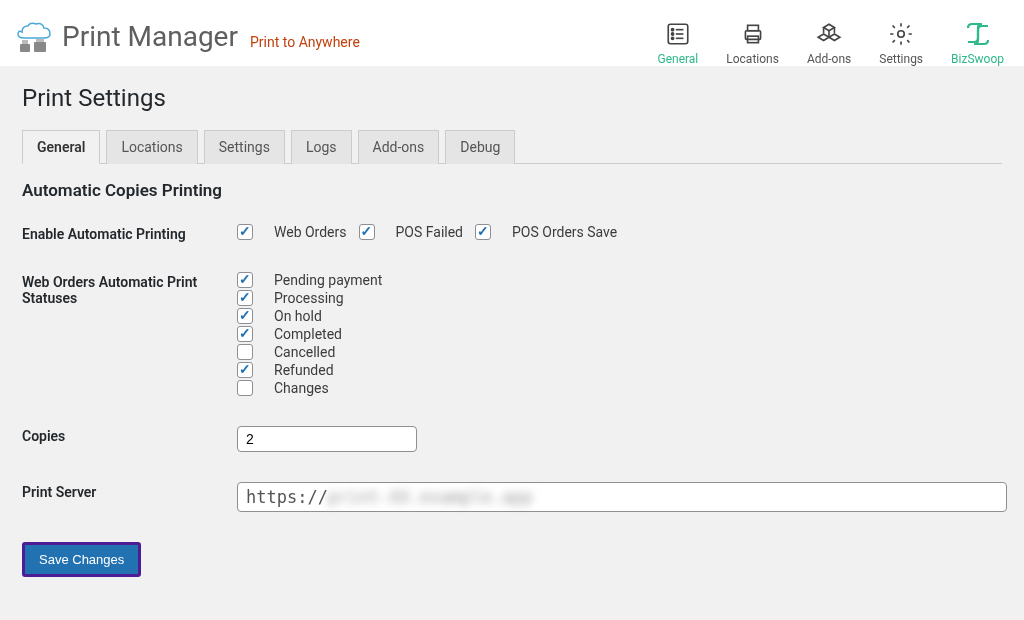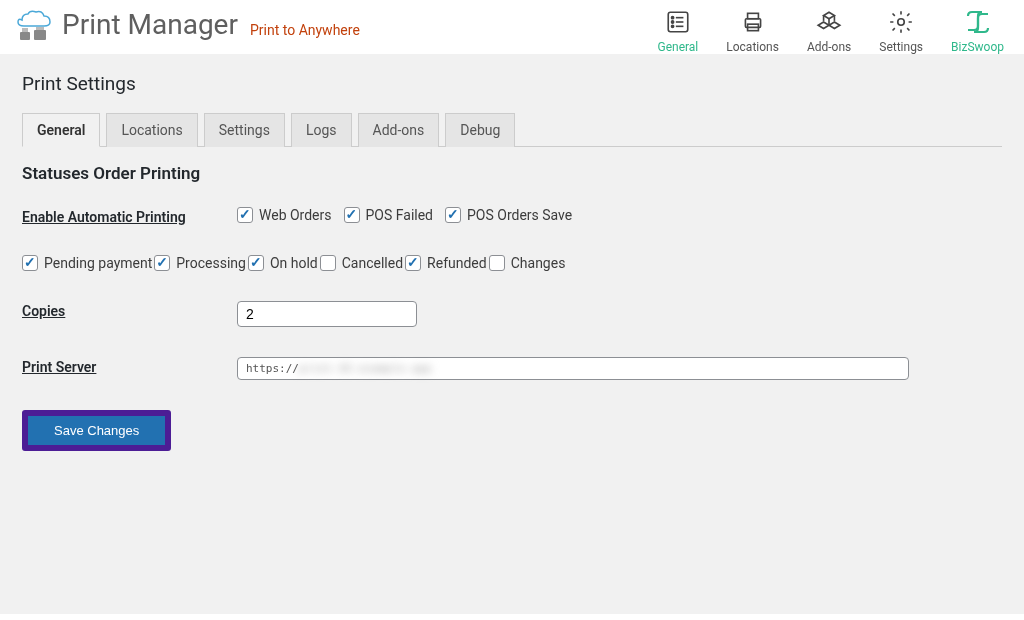--- a/index.html
+++ b/index.html
@@ -1,65 +1,65 @@
 <!DOCTYPE html>
 <html><head>
 <meta charset="utf-8">
 <style>
   * { box-sizing: border-box; margin: 0; padding: 0; }
   body { font-family: -apple-system, BlinkMacSystemFont, "Segoe UI", Roboto, sans-serif; font-size: 14px; color: #3c3c3c; background: #fff; }
   
   
-  .header { display: flex; justify-content: space-between; align-items: flex-start; padding: 8px 20px 0 12px; background: #fff; }
+  .header { display: flex; justify-content: space-between; align-items: flex-start; padding: 8px 20px 0 12px; background: #fff; margin-top: 12px; }
   .brand { display: flex; align-items: flex-start; gap: 10px; }
   .brand-icon { width: 40px; height: 40px; position: relative; }
   .brand-title-wrap { display: flex; align-items: flex-end; gap: 12px; }
   .brand-title { font-size: 28px; font-weight: 400; color: #5f5f5f; }
   .brand-subtitle { font-size: 14px; color: #c2410c; padding-bottom: 3px; }
   
   .topnav { display: flex; gap: 28px; }
   .topnav-item { display: flex; flex-direction: column; align-items: center; gap: 4px; cursor: pointer; color: #4a4a4a; font-size: 12px; }
   .topnav-item.active { color: #2fb88b; }
   .topnav-item.active .topnav-label { color: #2fb88b; }
   .topnav-item.biz .topnav-label { color: #2fb88b; }
   .topnav-icon { width: 28px; height: 28px; display: flex; align-items: center; justify-content: center; }
   .topnav-label { font-size: 12px; color: #555; }
   
   
   .main { background: #f1f1f1; padding: 18px 22px 40px 22px; min-height: 560px; }
-  .page-title { font-size: 19px; font-weight: 400; color: #23282d; margin-bottom: 18px; }
+  .page-title { font-size: 24px; font-weight: 400; color: #23282d; margin-bottom: 18px; }
   
   
   .tabs { display: flex; gap: 6px; border-bottom: 1px solid #ccc; margin-bottom: 16px; }
   .tab { padding: 8px 14px; background: #e5e5e5; border: 1px solid #ccc; border-bottom: none; color: #555; cursor: pointer; font-size: 14px; margin-bottom: -1px; }
   .tab.active { background: #f1f1f1; border-bottom: 1px solid #f1f1f1; color: #333; font-weight: 600; }
   
   .section-title { font-size: 17px; font-weight: 600; color: #23282d; margin: 8px 0 24px 0; }
   
   
   .form-row { display: flex; align-items: flex-start; margin-bottom: 30px; }
-  .form-label { width: 215px; flex-shrink: 0; font-weight: 600; color: #23282d; padding-top: 2px; font-size: 14px; text-decoration: underline; }
+  .form-label { width: 215px; flex-shrink: 0; font-weight: 600; color: #23282d; padding-top: 2px; font-size: 14px; }
   .form-field { flex: 1; }
   
   .cb-inline { display: flex; gap: 4px; flex-wrap: wrap; }
-  .cb-item { display: flex; align-items: center; gap: 6px; margin-right: 8px; }
+  .cb-item { display: flex; align-items: center; gap: 21px; margin-right: 8px; }
   .cb-item label { color: #3c3c3c; font-size: 14px; }
   
-  .cb-stack { display: flex; gap: 2px; }
+  .cb-stack { display: flex; flex-direction: column; gap: 2px; }
   .cb-stack .cb-item { margin-right: 0; }
   
   input[type="checkbox"] { width: 16px; height: 16px; border: 1px solid #8c8f94; border-radius: 3px; appearance: none; background: #fff; cursor: pointer; position: relative; }
   input[type="checkbox"]:checked::after { content: "✓"; position: absolute; top: -2px; left: 1px; color: #2271b1; font-size: 14px; font-weight: bold; }
   
   .text-input { border: 1px solid #8c8f94; border-radius: 4px; padding: 4px 8px; font-size: 14px; background: #fff; }
   .copies-input { width: 180px; }
-  .server-input { width: 672px; font-family: Menlo, Consolas, monospace; font-size: 11px; color: #555; }
+  .server-input { width: 770px; font-family: Menlo, Consolas, monospace; font-size: 17px; color: #555; }
   .server-input .blur { filter: blur(4px); color: #999; }
   
-  .save-btn { background: #2271b1; color: #fff; border: 6px solid #4c1d95; border-radius: 3px; padding: 7px 26px; font-size: 13px; cursor: pointer; }
+  .save-btn { background: #2271b1; color: #fff; border: 3px solid #4c1d95; border-radius: 3px; padding: 7px 14px; font-size: 13px; cursor: pointer; }
 </style>
 </head>
 <body>
 
 <div class="header">
   <div class="brand">
     <div class="brand-icon">
       <svg width="40" height="40" viewBox="0 0 40 40">
         <path d="M10 12 Q10 6 16 6 Q18 2 24 4 Q30 2 32 8 Q38 8 38 14 Q38 18 32 18 L12 18 Q6 18 6 14 Q6 10 10 12 Z" fill="none" stroke="#4aa8d8" stroke-width="1.5"></path>
         <rect x="8" y="24" width="10" height="8" rx="1" fill="#888"></rect>
@@ -137,21 +137,21 @@
   
   <div class="tabs">
     <div class="tab active">General</div>
     <div class="tab">Locations</div>
     <div class="tab">Settings</div>
     <div class="tab">Logs</div>
     <div class="tab">Add-ons</div>
     <div class="tab">Debug</div>
   </div>
   
-  <h2 class="section-title">Statuses Order Printing</h2>
+  <h2 class="section-title">Automatic Copies Printing</h2>
   
   
   <div class="form-row">
     <div class="form-label">Enable Automatic Printing</div>
     <div class="form-field cb-inline">
       <div class="cb-item">
         <input type="checkbox" checked="" style="">
         <label>Web Orders</label>
       </div>
       <div class="cb-item">
@@ -160,32 +160,37 @@
       </div>
       <div class="cb-item">
         <input type="checkbox" checked="" style="">
         <label>POS Orders Save</label>
       </div>
     </div>
   </div>
   
   
   <div class="form-row">
+    <div class="form-label">Web Orders Automatic Print Statuses</div>
     <div class="form-field cb-stack">
       <div class="cb-item">
           <input type="checkbox" checked="" style="">
           <label>Pending payment</label>
         </div>
       <div class="cb-item">
           <input type="checkbox" checked="" style="">
           <label>Processing</label>
         </div>
       <div class="cb-item">
           <input type="checkbox" checked="" style="">
           <label>On hold</label>
+        </div>
+      <div class="cb-item">
+          <input type="checkbox" checked="" style="">
+          <label>Completed</label>
         </div>
       <div class="cb-item">
           <input type="checkbox" style="">
           <label>Cancelled</label>
         </div>
       <div class="cb-item">
           <input type="checkbox" checked="" style="">
           <label>Refunded</label>
         </div>
       <div class="cb-item">

